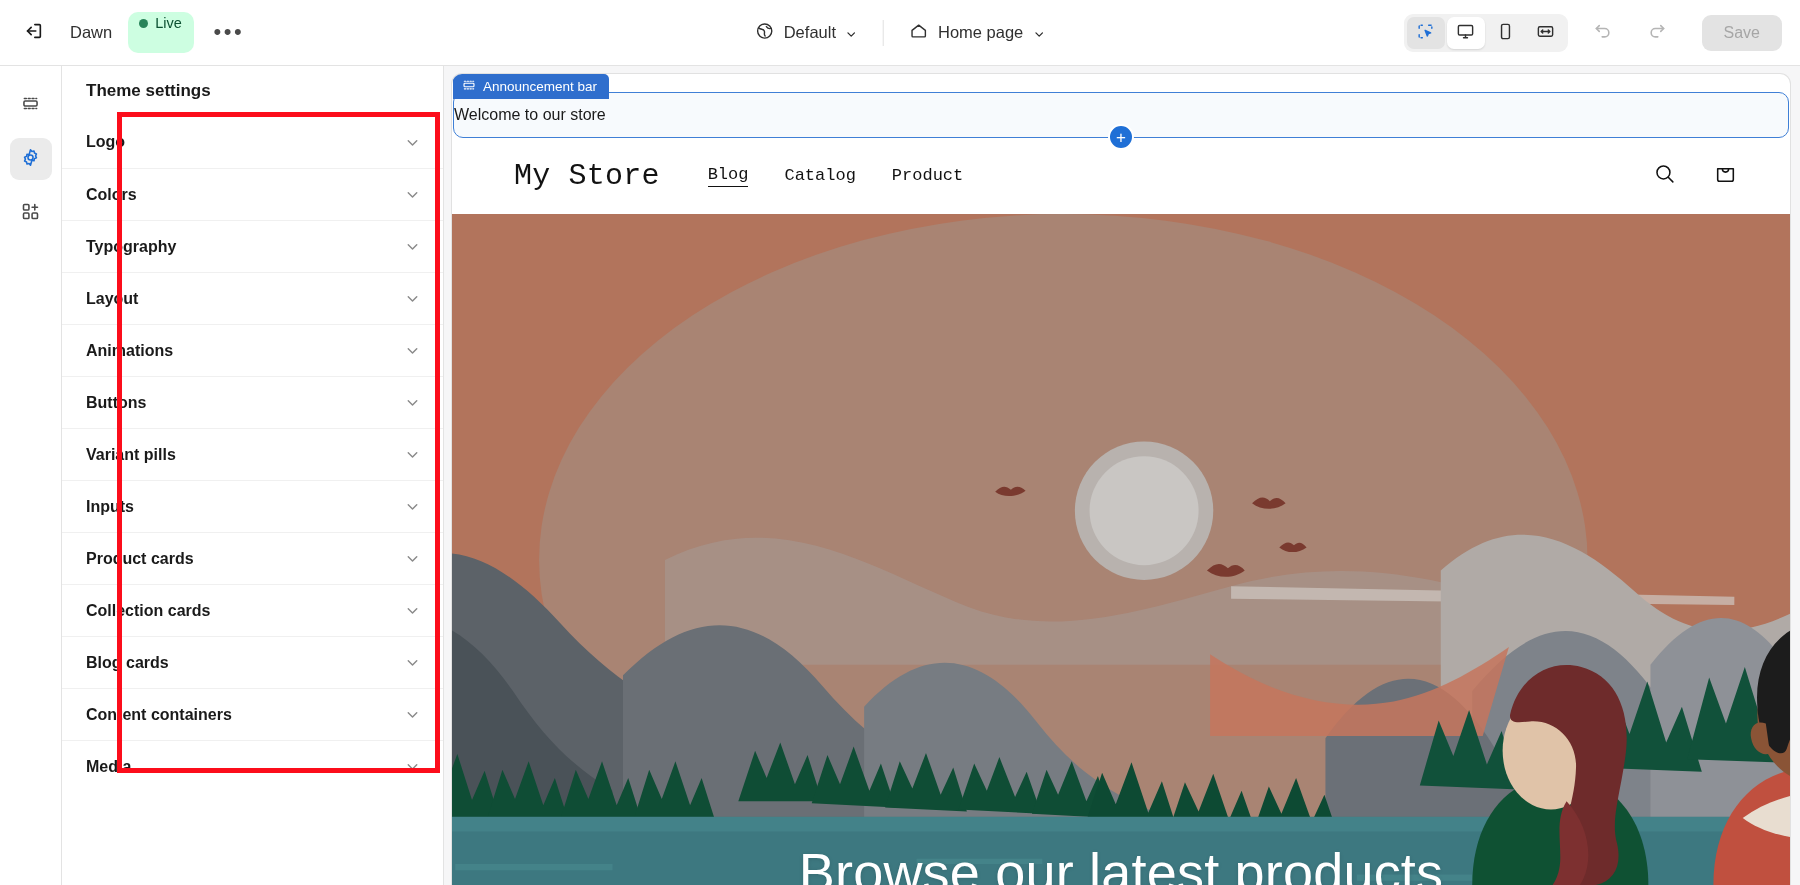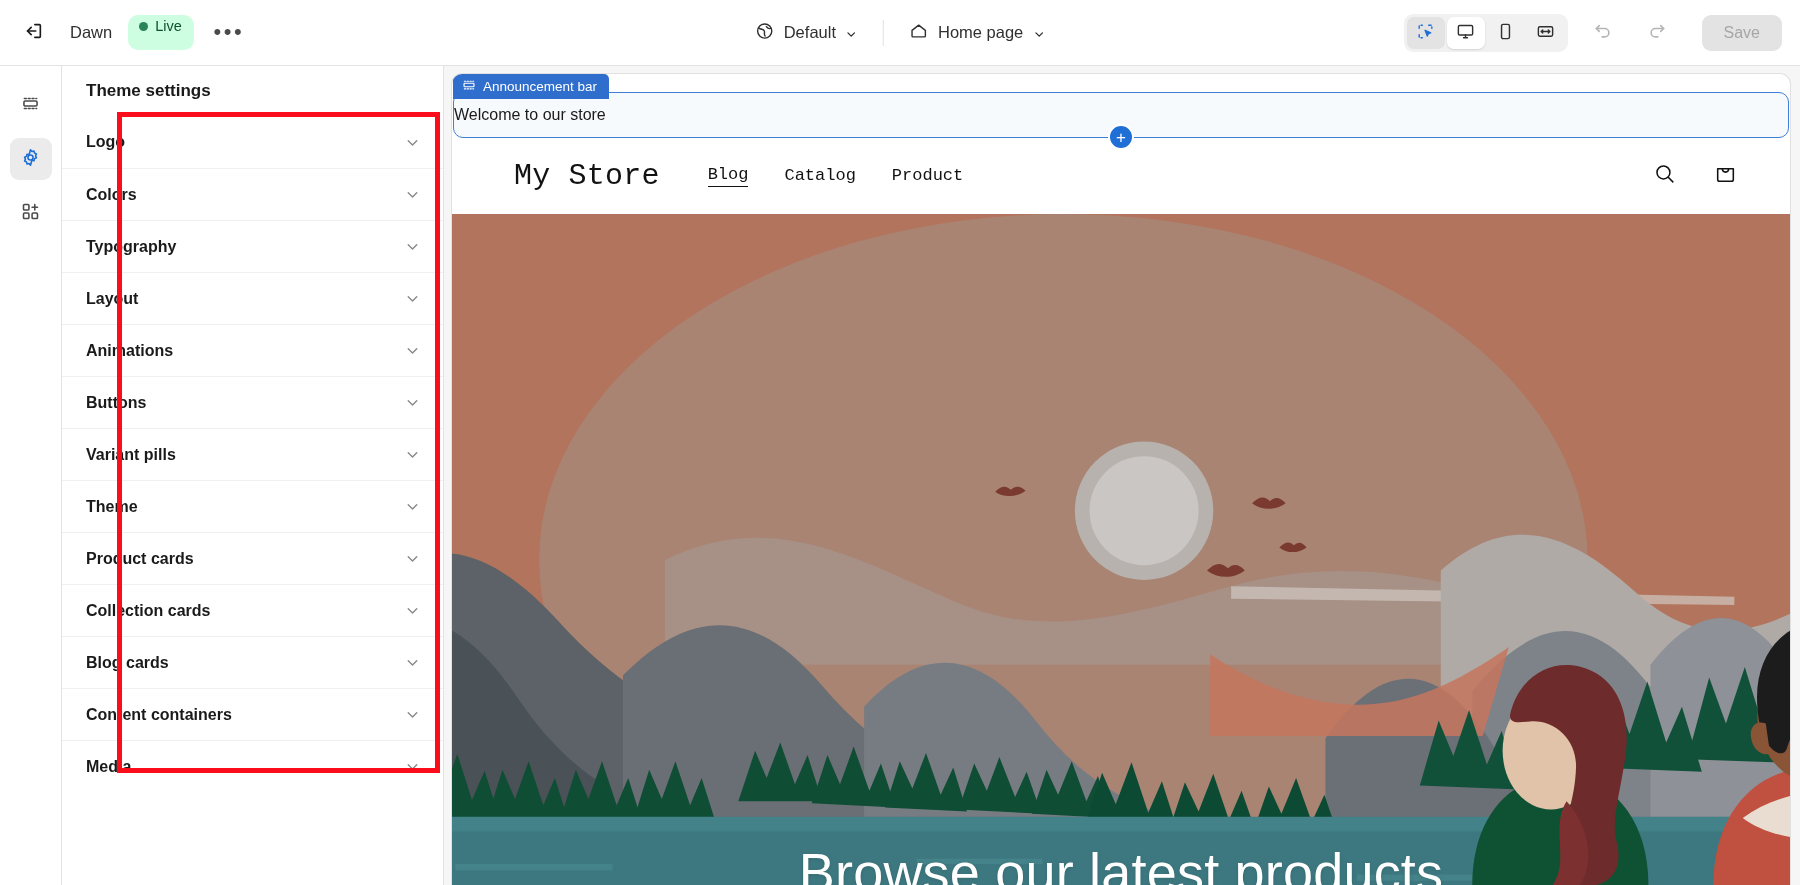--- a/index.html
+++ b/index.html
@@ -28,21 +28,21 @@
     color: #1a1a1a;
   }
   .theme-name {
     font-size: 16.5px; color: #303030; font-weight: 400;
     margin-left: 18px; white-space: nowrap;
   }
   .live-badge {
     margin-left: 16px;
     display: inline-flex; align-items: center; gap: 7px;
     background: #cdfee1; color: #0c5132;
-    border-radius: 10px; padding: 4px 12px 16px 11px;
+    border-radius: 10px; padding: 4px 12px 23px 11px;
     font-size: 14.5px; line-height: 1;
   }
   .live-dot { width: 9px; height: 9px; border-radius: 50%; background: #29845a; display: inline-block; }
   .more-btn { margin-left: 16px; }
   .dots { letter-spacing: 2.5px; font-size: 22px; line-height: 0.4; color: #4a4a4a; }
 
   .topbar-center {
     position: absolute; left: 50%; transform: translateX(-50%);
     display: flex; align-items: center; gap: 0;
   }
@@ -380,21 +380,21 @@
                 <path d="M6 9.5l6 6 6-6"></path>
               </svg></span>
         </div>
         <div class="setting-row">
           <span class="setting-label">Variant pills</span>
           <span class="chev"><svg width="17" height="17" viewBox="0 0 24 24" fill="none" stroke="currentColor" stroke-width="2" stroke-linecap="round" stroke-linejoin="round">
                 <path d="M6 9.5l6 6 6-6"></path>
               </svg></span>
         </div>
         <div class="setting-row">
-          <span class="setting-label">Theme</span>
+          <span class="setting-label">Inputs</span>
           <span class="chev"><svg width="17" height="17" viewBox="0 0 24 24" fill="none" stroke="currentColor" stroke-width="2" stroke-linecap="round" stroke-linejoin="round">
                 <path d="M6 9.5l6 6 6-6"></path>
               </svg></span>
         </div>
         <div class="setting-row">
           <span class="setting-label">Product cards</span>
           <span class="chev"><svg width="17" height="17" viewBox="0 0 24 24" fill="none" stroke="currentColor" stroke-width="2" stroke-linecap="round" stroke-linejoin="round">
                 <path d="M6 9.5l6 6 6-6"></path>
               </svg></span>
         </div>

